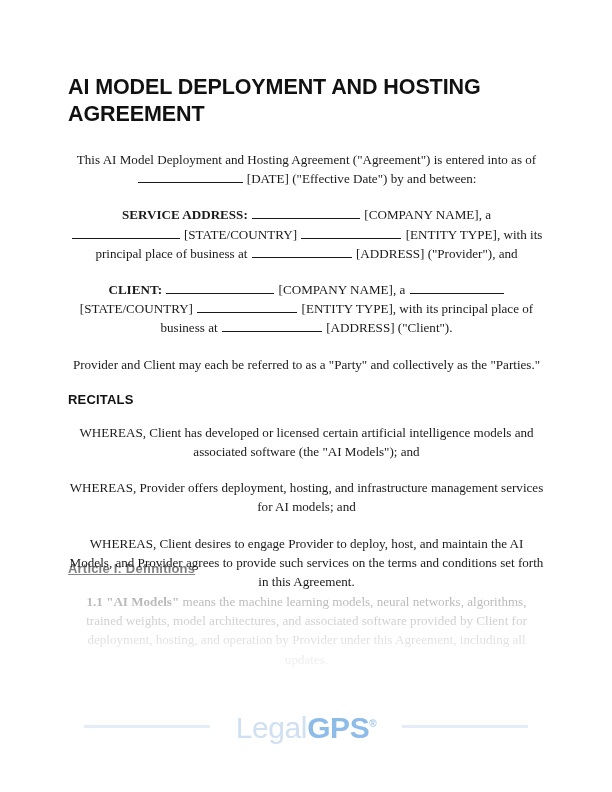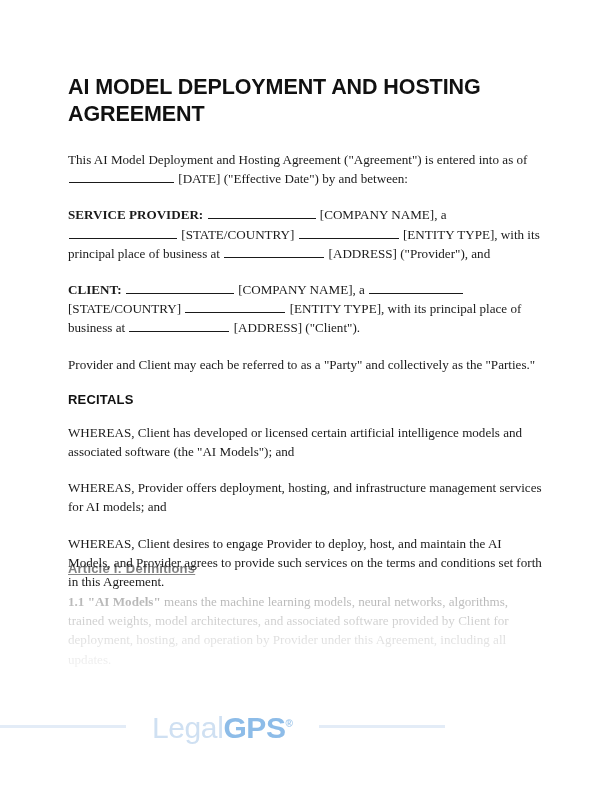--- a/index.html
+++ b/index.html
@@ -42,21 +42,21 @@
     margin: 0 0 22px 0;
     width: 430px;
   }
 
   .para {
     font-family: "Liberation Serif", serif;
     font-size: 13.1px;
     line-height: 19.2px;
     color: #1a1a1a;
     margin: 4px 0 17px 0;
-    text-align: left;
+    text-align: center;
   }
 
   .lead { font-weight: bold; }
 
   .blank {
     display: inline-block;
     border-bottom: 1.1px solid #1a1a1a;
     height: 0.82em;
     vertical-align: baseline;
     margin: 0 1px;
@@ -104,20 +104,21 @@
 
   
   #footer {
     position: absolute;
     left: 0;
     top: 703px;
     width: 612px;
     height: 46px;
     display: flex;
     align-items: center;
+    justify-content: center;
     gap: 0px;
   }
   .rule {
     height: 3px;
     background: #e3ecf7;
     flex: 0 0 auto;
   }
   .rule.left  { width: 126px; margin-right: 26px; }
   .rule.right { width: 126px; margin-left: 26px; }
 
@@ -153,21 +154,21 @@
 
     <h1 class="doc-title">AI MODEL DEPLOYMENT AND HOSTING AGREEMENT</h1>
 
     <p class="para">
       <span>This AI Model Deployment and Hosting Agreement ("Agreement") is entered into as of</span><br>
       <span class="blank w1"></span>
       <span>[DATE] ("Effective Date") by and between:</span>
     </p>
 
     <p class="para">
-      <span class="lead">SERVICE PROVIDER:</span>
+      <span class="lead">SERVICE ADDRESS:</span>
       <span class="blank w2"></span>
       <span>[COMPANY NAME], a</span>
       <span class="blank w2"></span>
       <span>[STATE/COUNTRY]</span>
       <span class="blank w3"></span>
       <span>[ENTITY TYPE], with its principal place of</span>
       <span>business at</span>
       <span class="blank w3"></span>
       <span>[ADDRESS] ("Provider"), and</span>
     </p>

